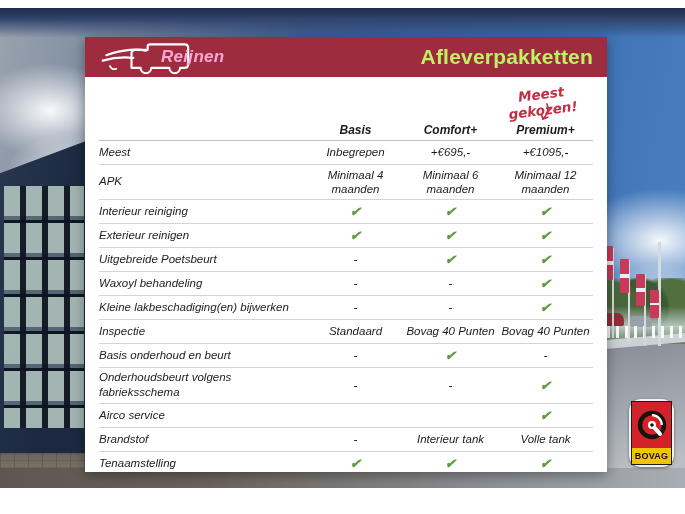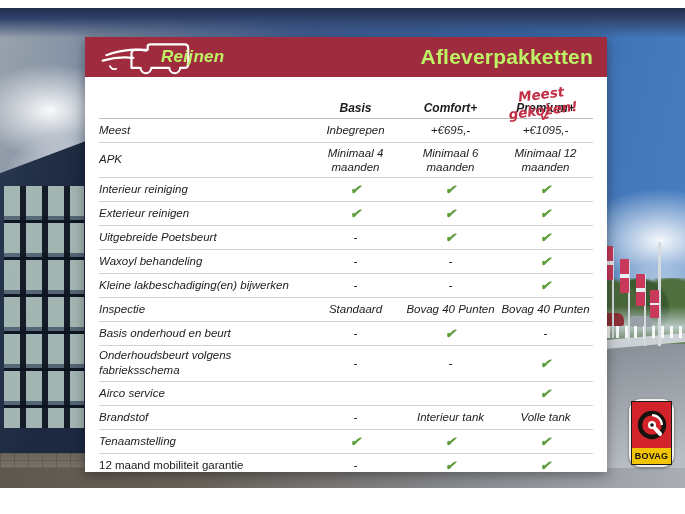--- a/index.html
+++ b/index.html
@@ -62,30 +62,30 @@
   .bovag-top{flex:1;background:#d2232a;display:flex;align-items:center;justify-content:center;}
   .bovag-bottom{height:16px;background:#f2c500;display:flex;align-items:center;justify-content:center;
     font-weight:bold;font-size:9px;color:#14130f;letter-spacing:.2px;}
 
   
   .card{position:absolute;left:85px;top:37px;width:522px;height:435px;background:#ffffff;
     box-shadow:0 3px 12px rgba(0,0,0,.38);overflow:hidden;}
   .card-header{height:40px;background:#9e2b3e;display:flex;align-items:center;justify-content:space-between;
     padding:0 14px 0 10px;}
   .brand{display:flex;align-items:center;gap:0;}
-  .brand-text{color:#bef264;font-weight:bold;font-style:italic;font-size:17px;margin-left:-52px;letter-spacing:.3px;}
+  .brand-text{color:#f9a8d4;font-weight:bold;font-style:italic;font-size:17px;margin-left:-52px;letter-spacing:.3px;}
   .card-title{color:#bef264;font-weight:bold;font-size:21px;letter-spacing:.2px;}
 
   .annotation{position:absolute;left:402px;top:49px;width:110px;text-align:center;color:#c22f45;
     font-style:italic;font-weight:bold;font-size:13.5px;transform:rotate(-7deg);
     font-family:"DejaVu Sans",sans-serif;}
   .annotation-arrow{position:absolute;left:452px;top:66px;}
 
   .ptable{padding:0 14px;}
-  .thead{display:flex;align-items:flex-end;margin-top:24px;padding-bottom:3px;border-bottom:1px solid #bfbfbf;}
+  .thead{display:flex;align-items:flex-end;margin-top:46px;padding-bottom:3px;border-bottom:1px solid #bfbfbf;}
   .hlabel{flex:1;}
   .hcell{width:95px;flex:none;text-align:center;font-weight:bold;font-style:italic;font-size:12px;color:#1c1c1c;}
   .trow{display:flex;align-items:center;border-bottom:1px solid #d4d4d4;padding:2.5px 0;min-height:18px;}
   .trow:last-child{border-bottom:none;}
   .tlabel{flex:1;font-style:italic;font-size:11.5px;color:#222;padding-right:6px;line-height:1.3;}
   .trow.roman .tlabel{font-style:normal;}
   .tcell{width:95px;flex:none;text-align:center;font-size:11.5px;color:#1c1c1c;line-height:1.25;font-style:italic;}
   .tcell.check{color:#5f9e3f;font-size:13px;font-weight:bold;line-height:1;}
 </style>
 </head>

